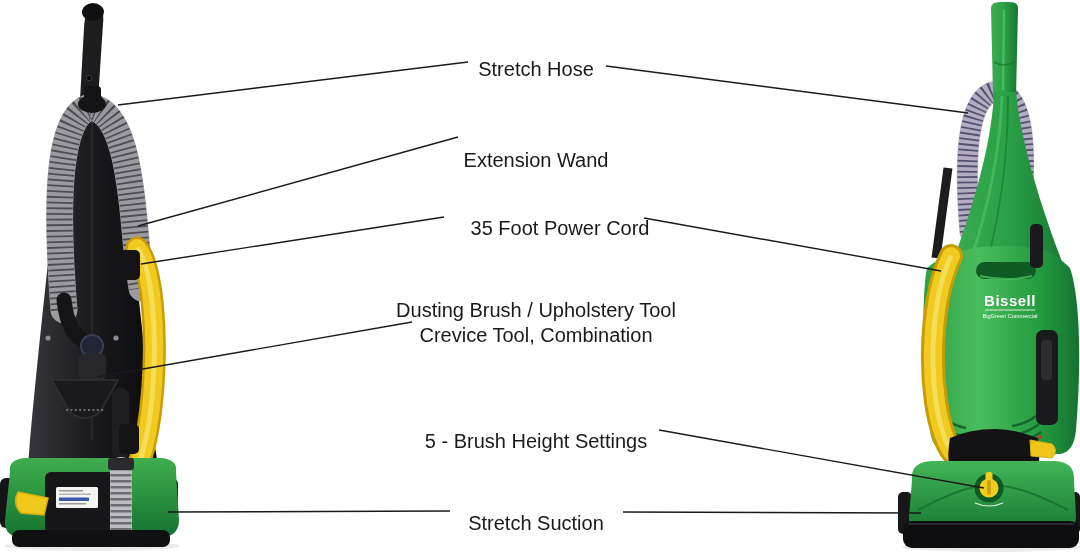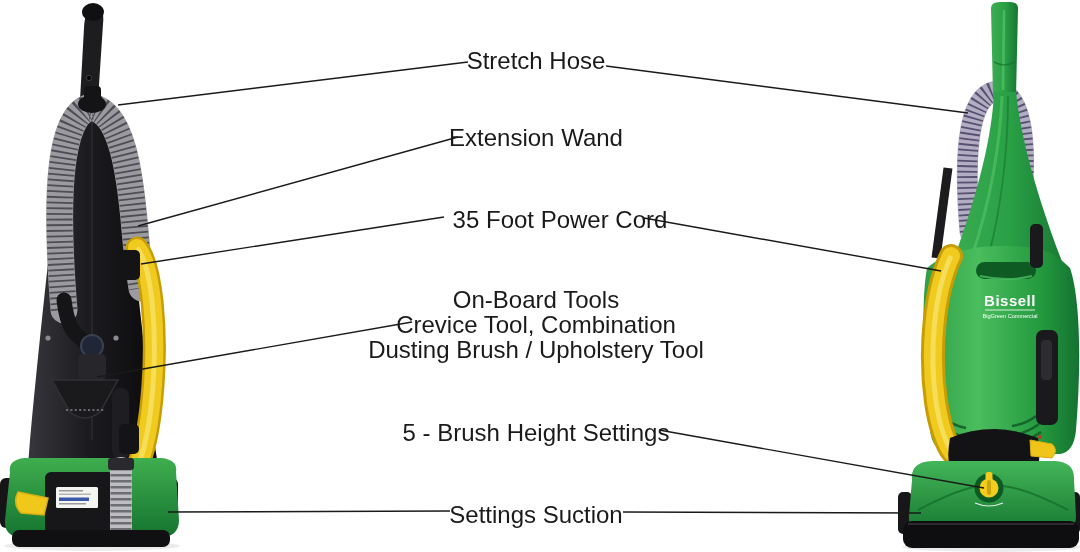--- a/index.html
+++ b/index.html
@@ -3,22 +3,22 @@
 <meta charset="utf-8">
 <style>
   html,body{margin:0;padding:0;background:#ffffff;}
   .stage{
     position:relative;width:1080px;height:552px;background:#ffffff;
     overflow:hidden;font-family:"Liberation Sans",sans-serif;
   }
   .stage svg{position:absolute;left:0;top:0;}
   .label{
     position:absolute;transform:translateX(-50%);
-    font-size:24px;line-height:1.15;color:#1a1a1a;
-    white-space:nowrap;text-align:center;
+    font-size:20px;line-height:1.15;color:#1a1a1a;
+    white-space:nowrap;text-align:center;margin-top:11px;
   }
   .label.multiline{line-height:25px;}
 </style>
 </head>
 <body>
 
 <div class="stage">
 
 <svg width="1080" height="552" viewBox="0 0 1080 552">
   <defs>
@@ -199,23 +199,22 @@
     <line x1="444" y1="217" x2="141" y2="264"></line>
     <line x1="644" y1="218" x2="941" y2="271"></line>
     <line x1="412" y1="322" x2="97" y2="377"></line>
     <line x1="659" y1="430" x2="984" y2="488"></line>
     <line x1="450" y1="511" x2="168" y2="512"></line>
     <line x1="623" y1="512" x2="921" y2="513"></line>
   </g>
 </svg>
 
 <div class="label" style="left:536px;top:47px;">Stretch Hose</div>
-<div class="label" style="left:536px;top:124px;">Extension Wand</div>
+<div class="label" style="left:536px;top:138px;">Extension Wand</div>
 <div class="label" style="left:560px;top:206px;">35 Foot Power Cord</div>
 <div class="label multiline" style="left:536px;top:287px;">
-  <div>On-Board Tools</div>
+  <div>Dusting Brush / Upholstery Tool</div>
   <div>Crevice Tool, Combination</div>
-  <div>Dusting Brush / Upholstery Tool</div>
 </div>
 <div class="label" style="left:536px;top:419px;text-align:center;">5 - Brush Height Settings</div>
-<div class="label" style="left:536px;top:501px;">Settings Suction</div>
+<div class="label" style="left:536px;top:501px;">Stretch Suction</div>
 
 </div>
 
 </body></html>

